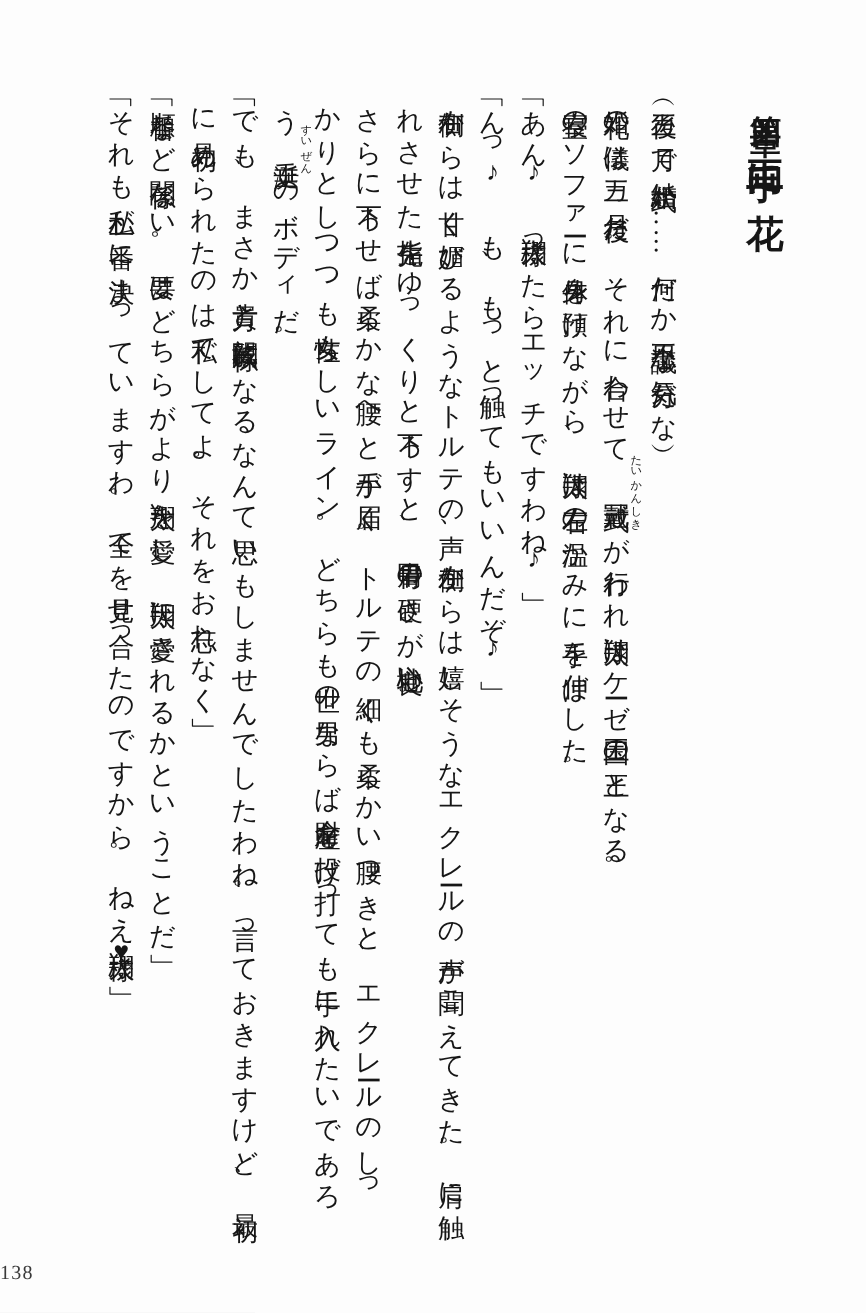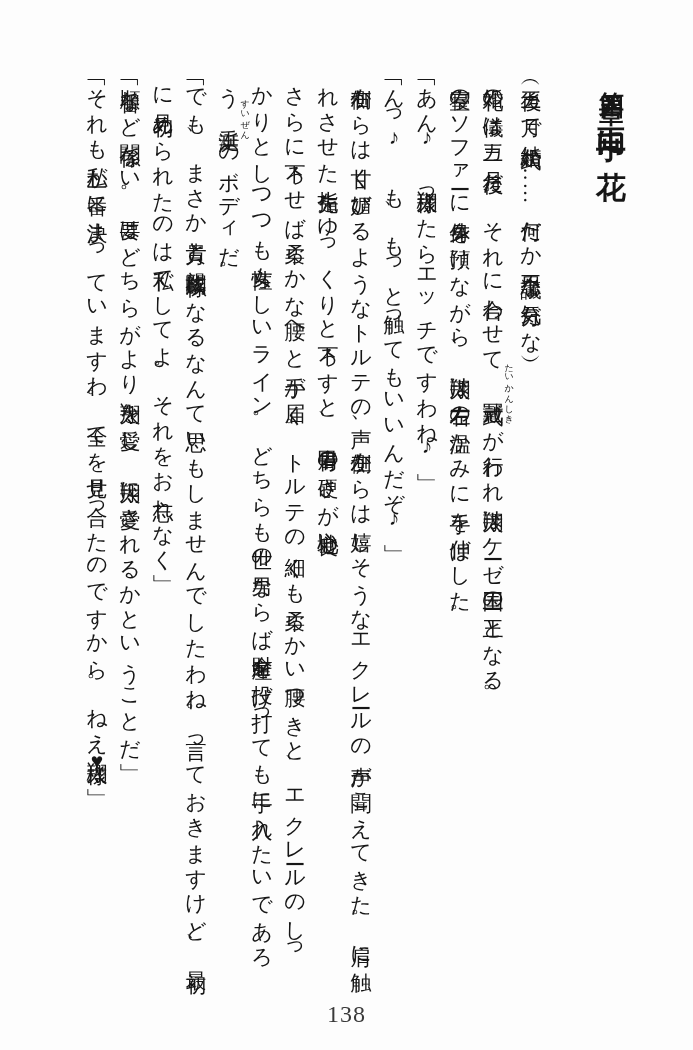--- a/index.html
+++ b/index.html
@@ -48,22 +48,22 @@
   ruby{ ruby-align:center; }
   rt{
     font-size:9px;
     letter-spacing:0;
     font-weight:normal;
   }
   .page-number{
     position:absolute;
     left:0; right:0;
     bottom:22px;
-    text-align:center;
-    font-size:24px;
+    text-align:left;
+    font-size:16px;
     letter-spacing:1px;
     color:#3a3a3a;
     writing-mode:horizontal-tb;
   }
 </style>
 </head>
 <body>
 
 <div class="page">
 

